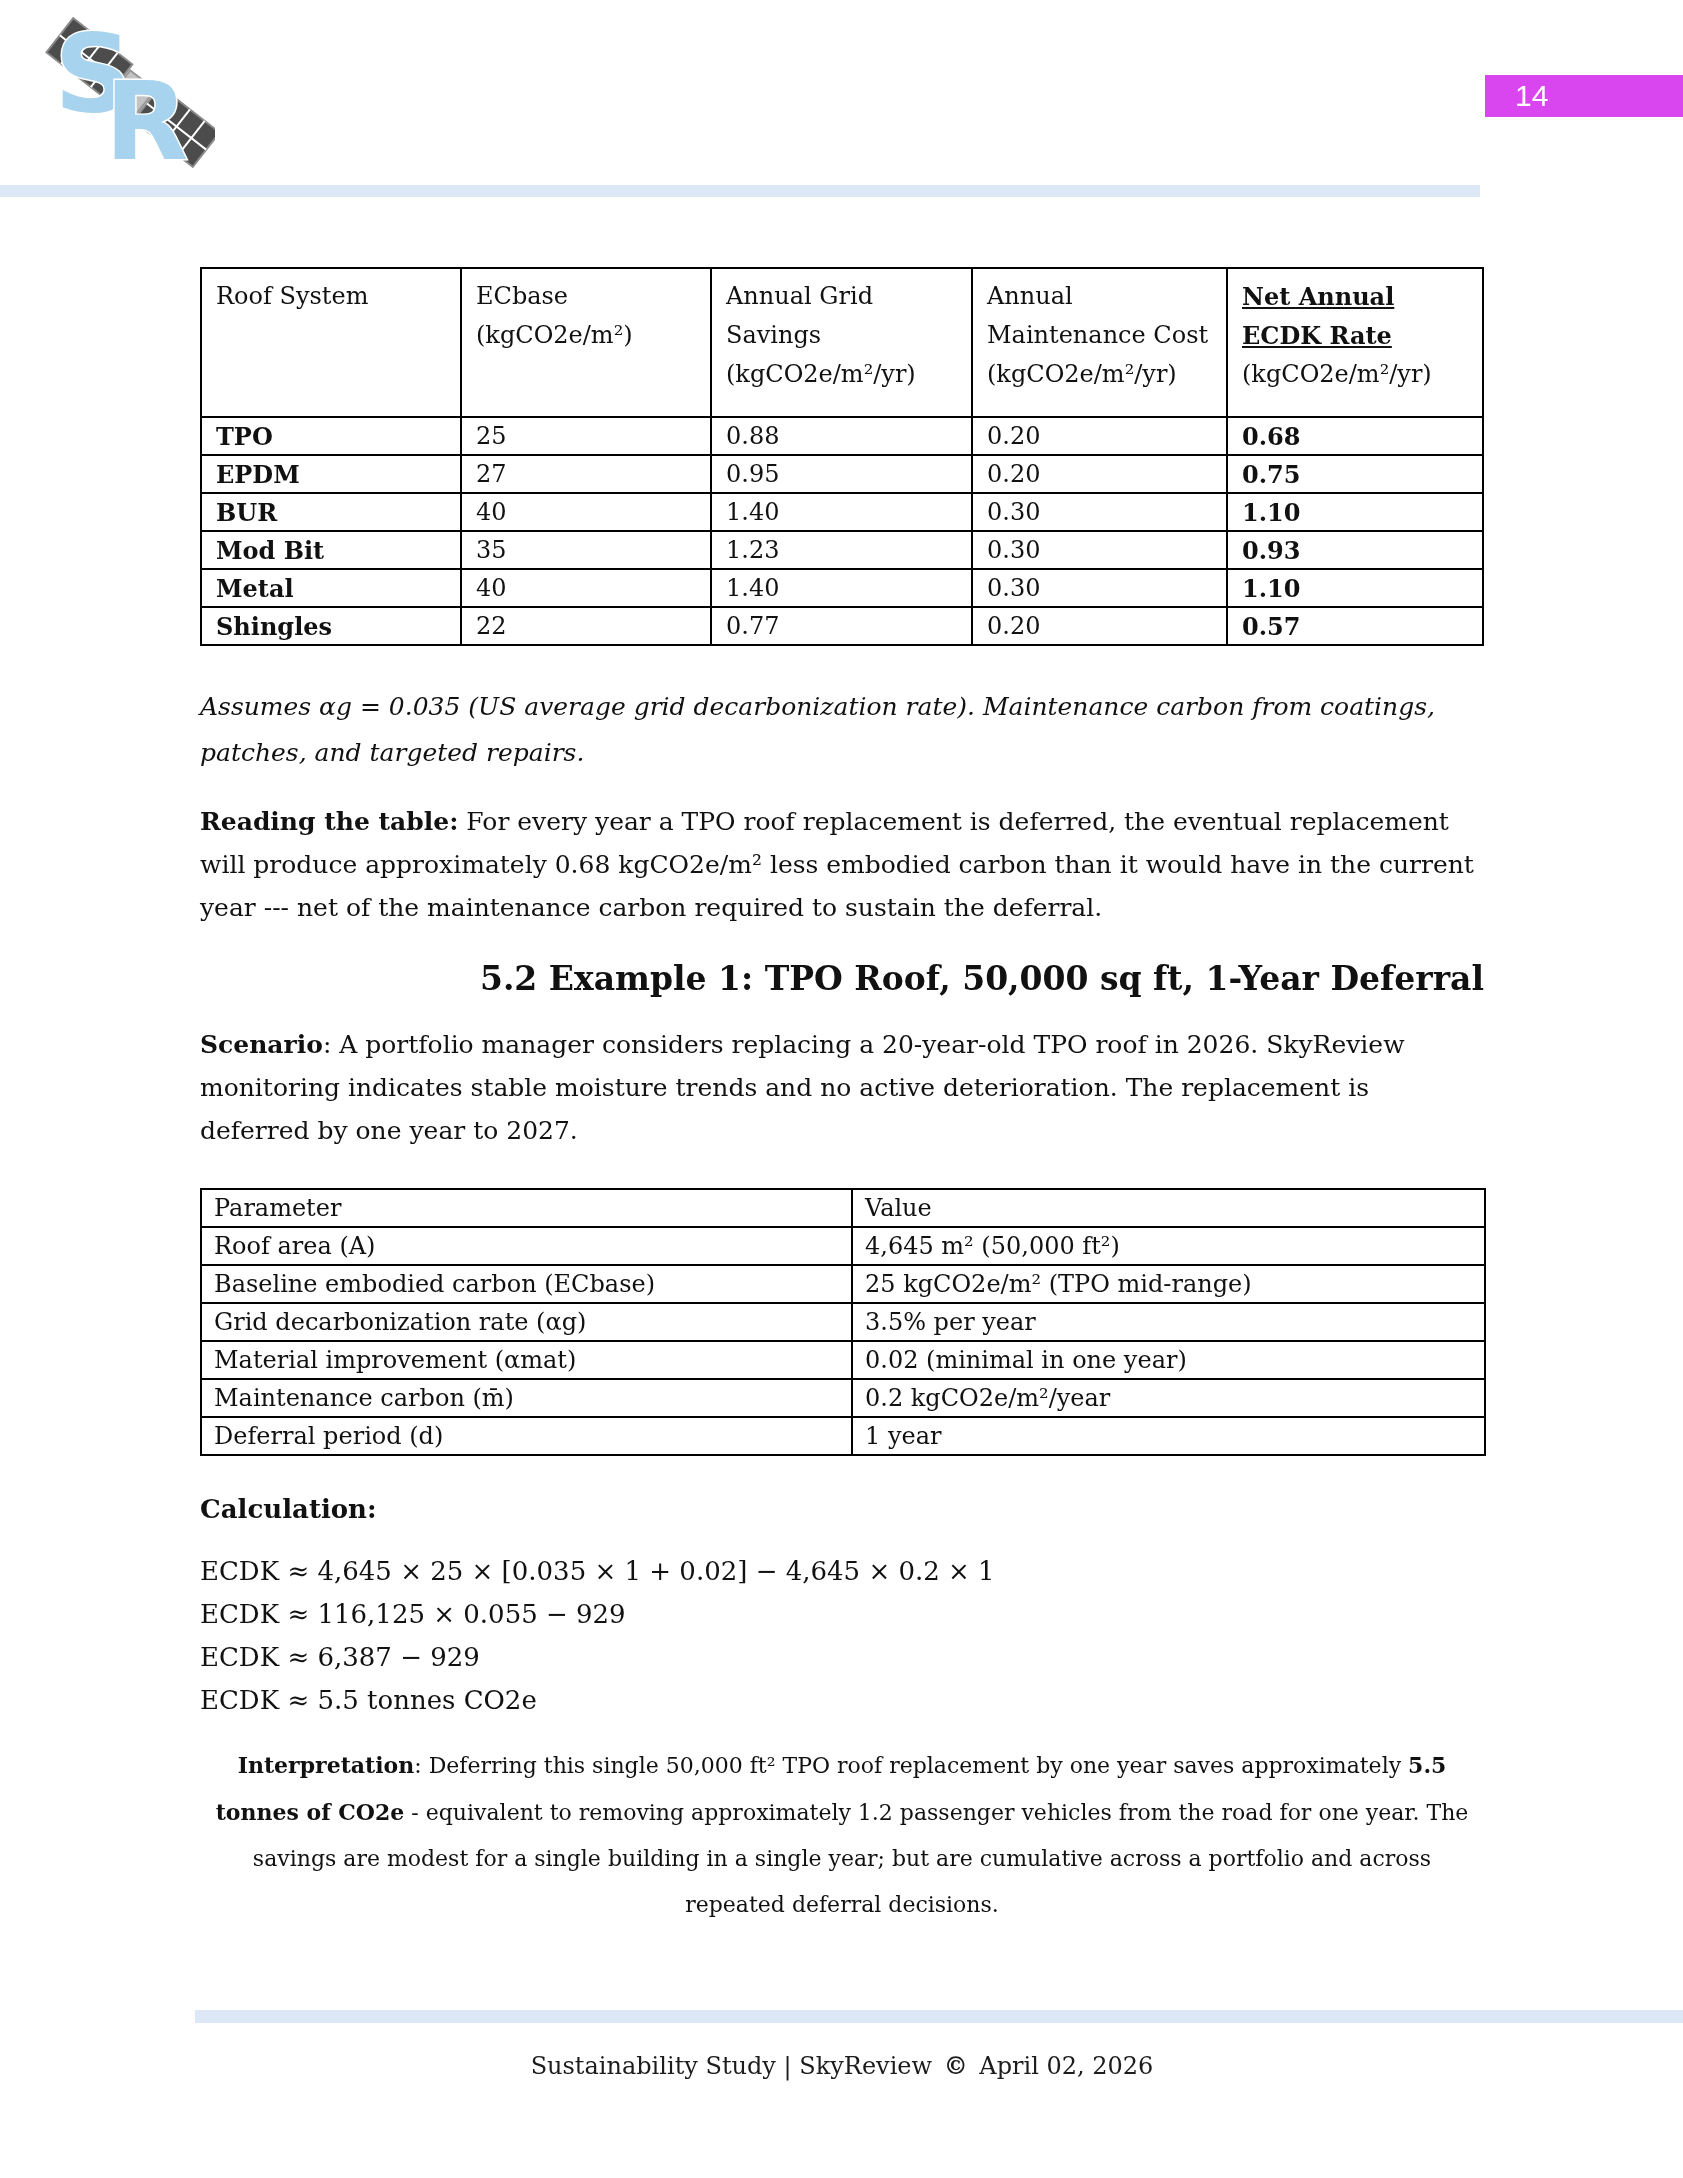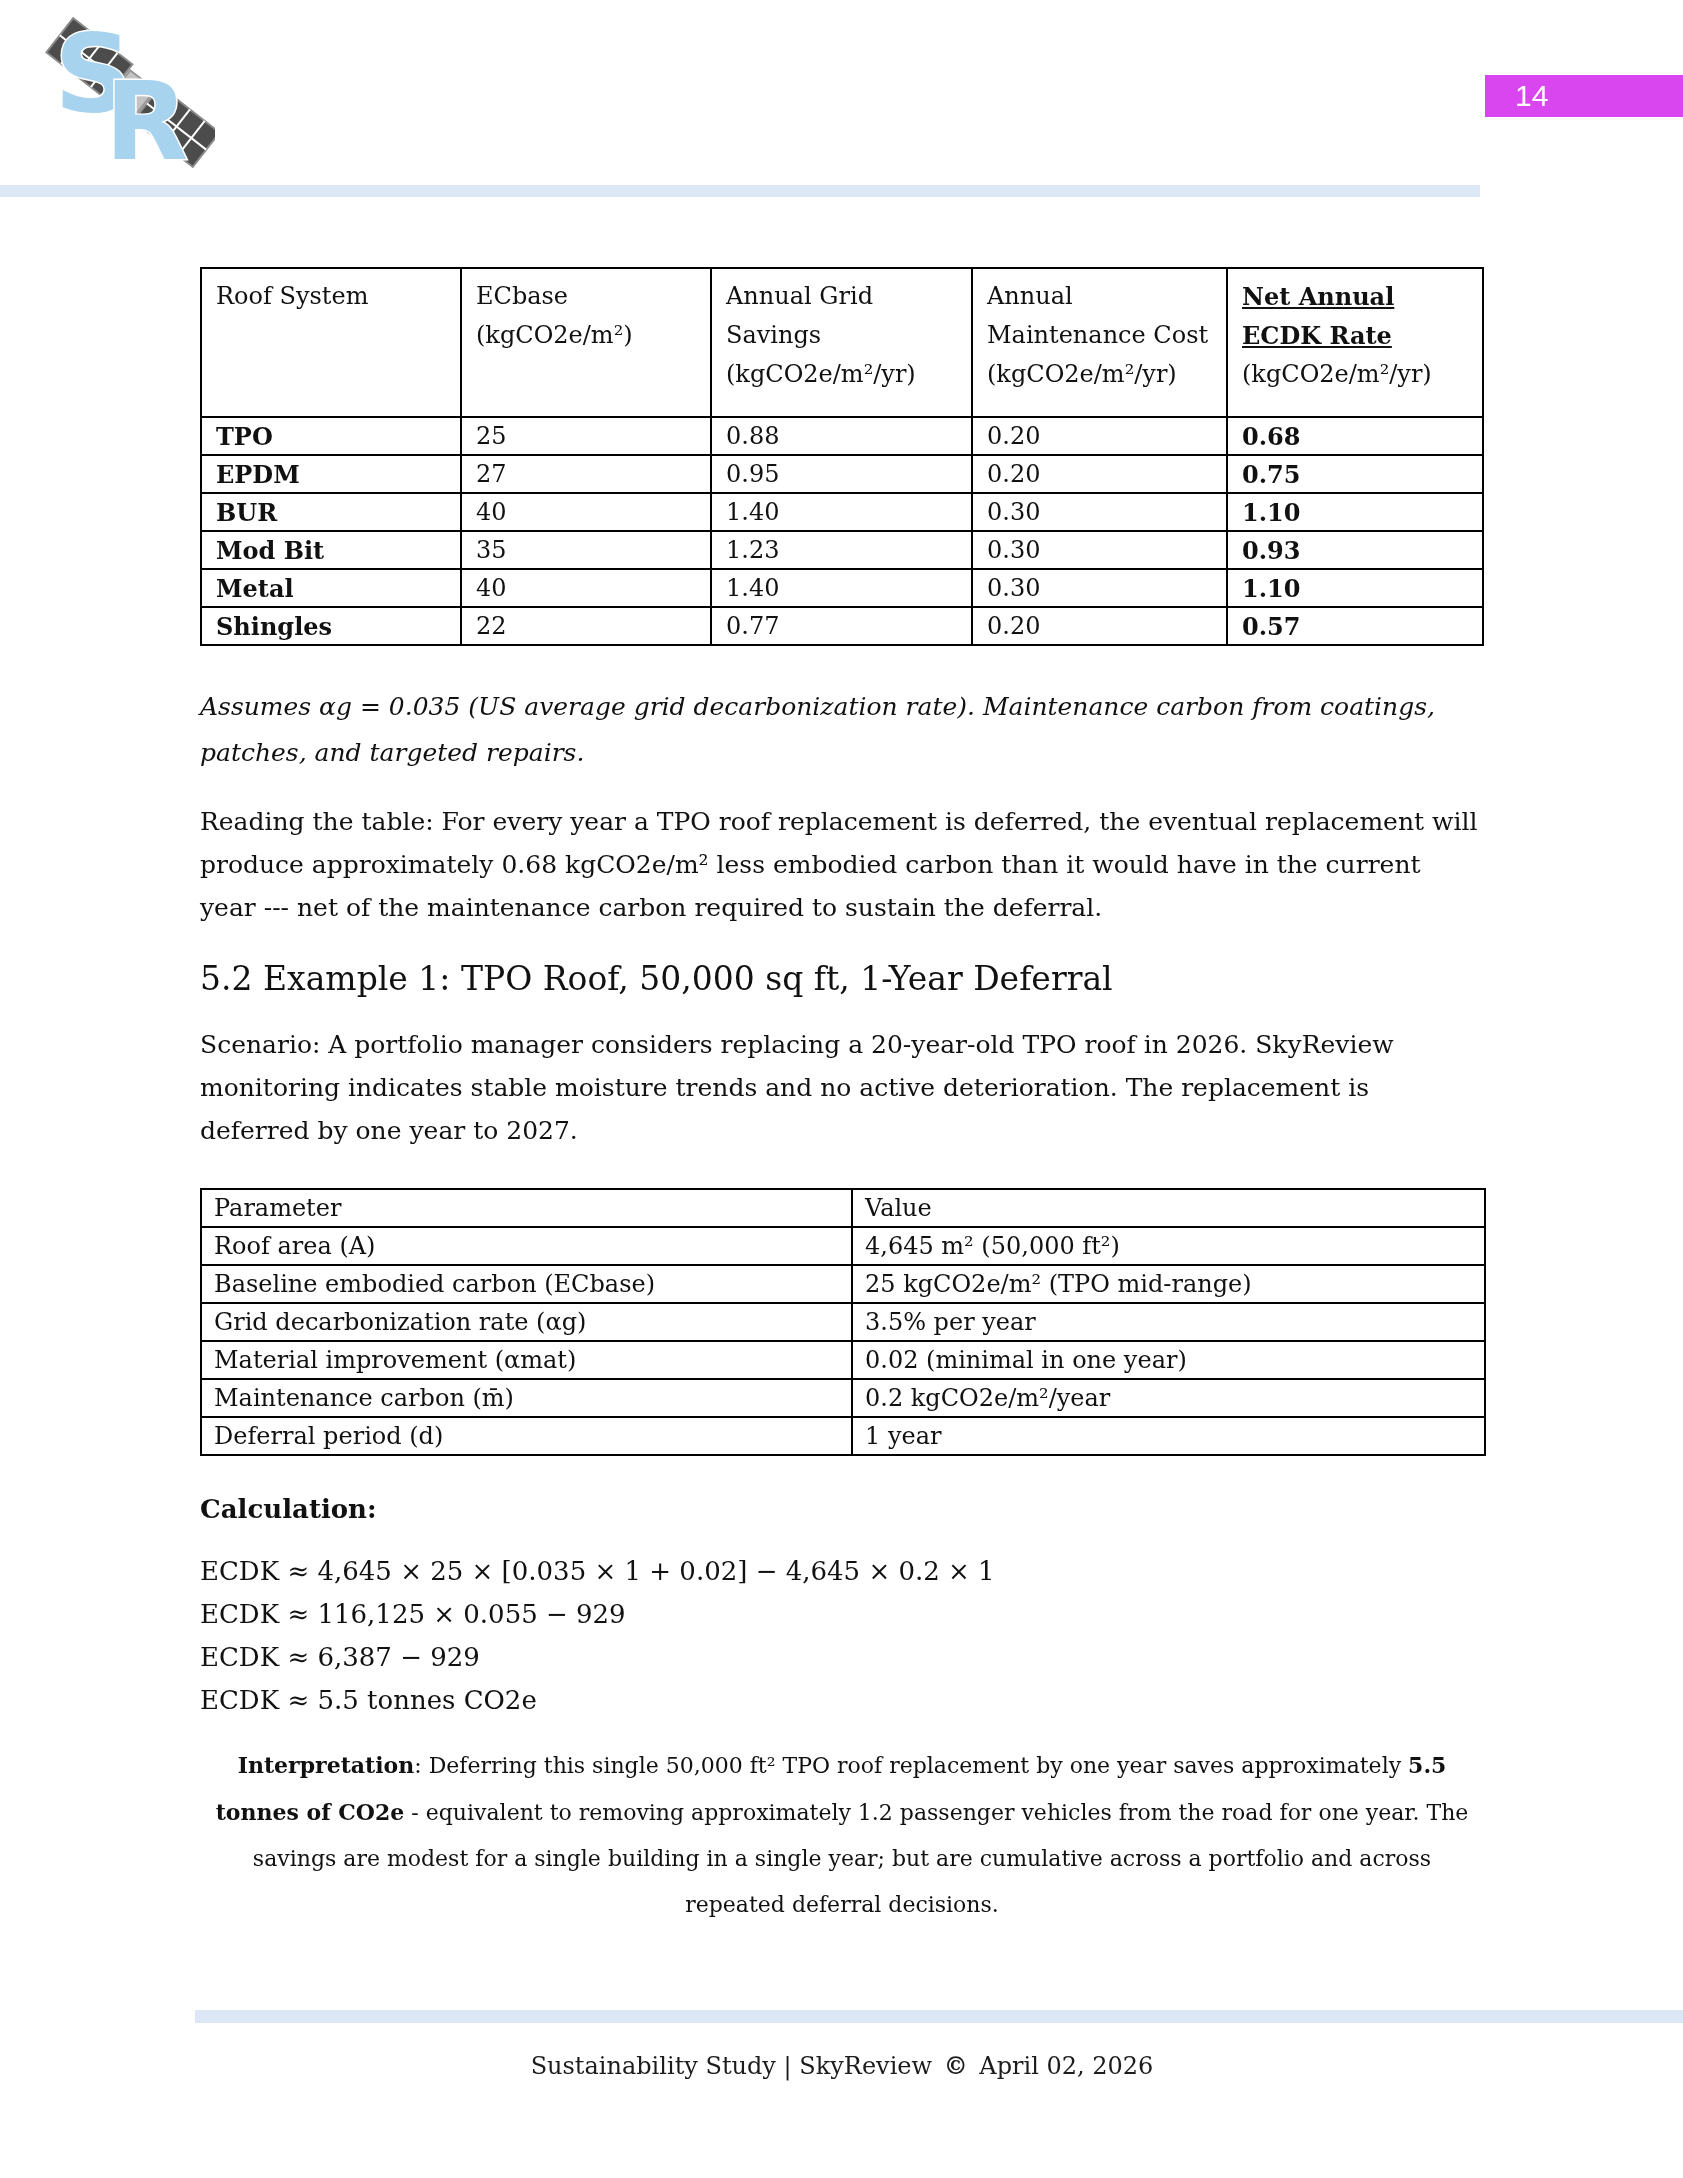--- a/index.html
+++ b/index.html
@@ -37,23 +37,23 @@
   .roof-table th .hlabel{display:block;}
   .roof-table th.last .hlabel{font-weight:bold;text-decoration:underline;}
   .roof-table td{
     height:38px;font-size:24px;padding:0 0 0 14px;vertical-align:middle;
   }
   .roof-table td.bold{font-weight:bold;border-radius:13px;}
   .note{
     margin-top:38px;font-style:italic;font-size:25px;line-height:46px;
   }
   .para{margin-top:24px;font-size:25px;line-height:43px;}
-  .para .lead{font-weight:normal;}
+  .para .lead{font-weight:bold;}
   h2.section{
-    margin:30px 0 0 0;font-size:33px;line-height:40px;font-weight:normal;
+    margin:30px 0 0 0;font-size:33px;line-height:40px;font-weight:bold;text-align:right;
   }
   .param-table{margin-top:36px;}
   .param-table td{
     height:38px;font-size:24px;padding:0 0 0 12px;vertical-align:middle;
   }
   .calc-label{margin-top:38px;font-size:26px;font-weight:bold;}
   .calc{margin-top:26px;font-size:26px;line-height:43px;}
   .interp{margin-top:20px;font-size:22px;line-height:46px;text-align:center;}
   .interp .lead,.interp .bold{font-weight:bold;}
   

